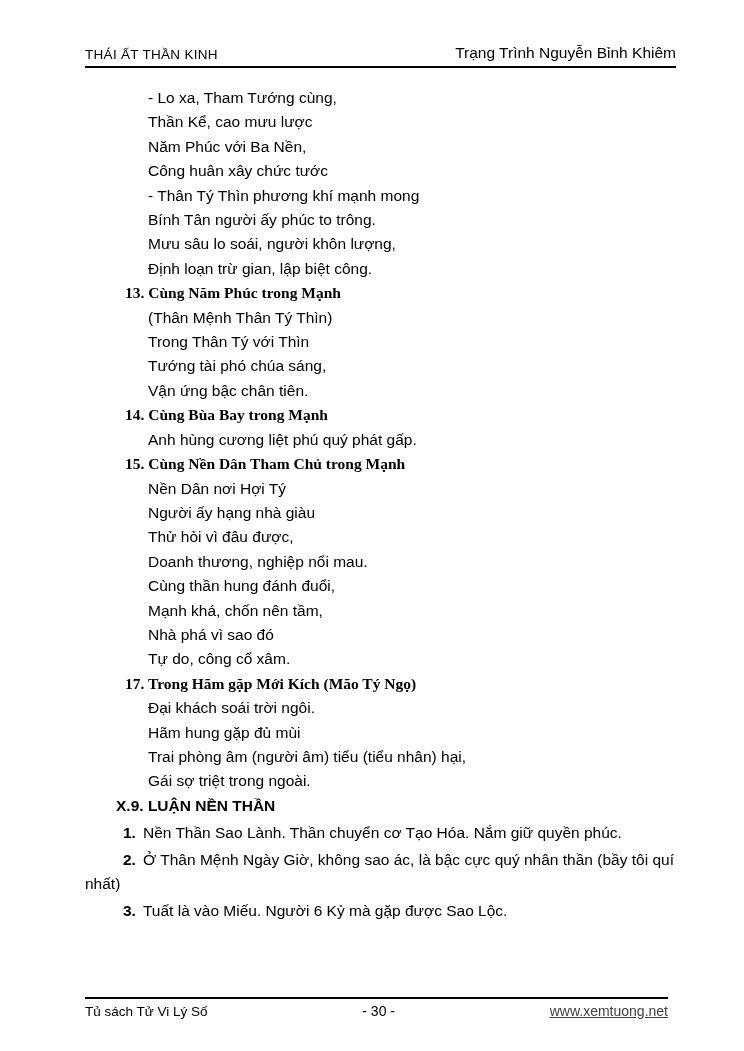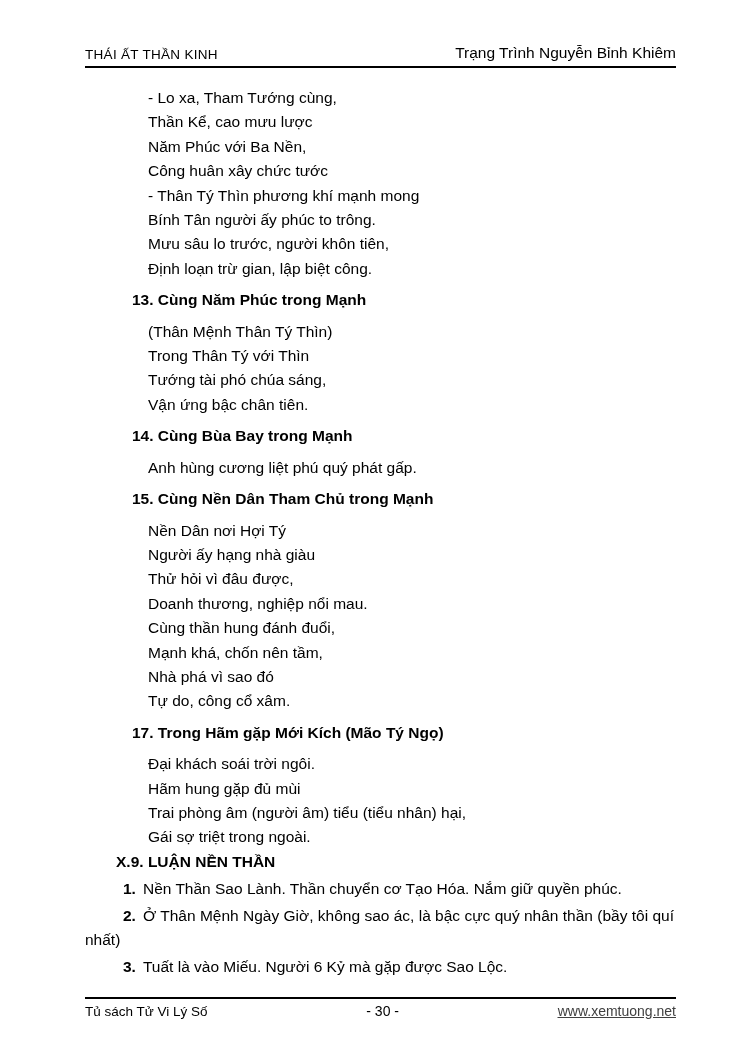--- a/index.html
+++ b/index.html
@@ -19,28 +19,28 @@
   .header-left { font-size:13.5px; letter-spacing:0.3px; }
   .header-right { font-size:15.5px;margin-left:16px; }
   .header-rule { border-bottom:2.5px solid #000; margin-top:4px; }
 
   
   .content {
     position:absolute; left:85px; right:70px; top:86px;
     font-size:15.5px; line-height:24.4px;
   }
   .verse-line { margin:0; padding-left:63px; }
-  .num-heading { margin:7px; padding-left:40px; font-weight:bold; }
+  .num-heading { margin:0; padding-left:40px; font-weight:bold;font-family:Liberation Serif, serif; }
   .chapter-heading { margin:0; padding-left:31px; font-weight:bold; }
   .numbered { margin:2.6px 0 0 0; text-align:justify; text-indent:38px; }
   .numbered .num { font-weight:bold; margin-right:7px; }
 
   
   .footer {
-    position:absolute; left:85px; right:68px; top:997px;
+    position:absolute; left:85px; right:76px; top:997px;
     border-top:2.5px solid #000; padding-top:4px;
   }
   .footer-row { display:flex; justify-content:space-between; align-items:baseline; }
   .footer-left { font-size:13.5px; }
   .footer-center { flex:1; text-align:center; font-size:14px; }
   .footer-right a, .footer-right { font-size:14px; color:#404040; text-decoration:underline; }
 </style>
 </head>
 <body>
 
@@ -54,21 +54,21 @@
     <div class="header-rule"></div>
   </div>
 
   <div class="content" id="content">
       <p class="verse-line">- Lo xa, Tham Tướng cùng,</p>
       <p class="verse-line">Thần Kể, cao mưu lược</p>
       <p class="verse-line">Năm Phúc với Ba Nền,</p>
       <p class="verse-line">Công huân xây chức tước</p>
       <p class="verse-line">- Thân Tý Thìn phương khí mạnh mong</p>
       <p class="verse-line">Bính Tân người ấy phúc to trông.</p>
-      <p class="verse-line">Mưu sâu lo trước, người khôn tiên,</p>
+      <p class="verse-line">Mưu sâu lo soái, người khôn lượng,</p>
       <p class="verse-line">Định loạn trừ gian, lập biệt công.</p>
       <p class="num-heading">13. Cùng Năm Phúc trong Mạnh</p>
       <p class="verse-line">(Thân Mệnh Thân Tý Thìn)</p>
       <p class="verse-line">Trong Thân Tý với Thìn</p>
       <p class="verse-line">Tướng tài phó chúa sáng,</p>
       <p class="verse-line">Vận ứng bậc chân tiên.</p>
       <p class="num-heading">14. Cùng Bùa Bay trong Mạnh</p>
       <p class="verse-line">Anh hùng cương liệt phú quý phát gấp.</p>
       <p class="num-heading">15. Cùng Nền Dân Tham Chủ trong Mạnh</p>
       <p class="verse-line">Nền Dân nơi Hợi Tý</p>

